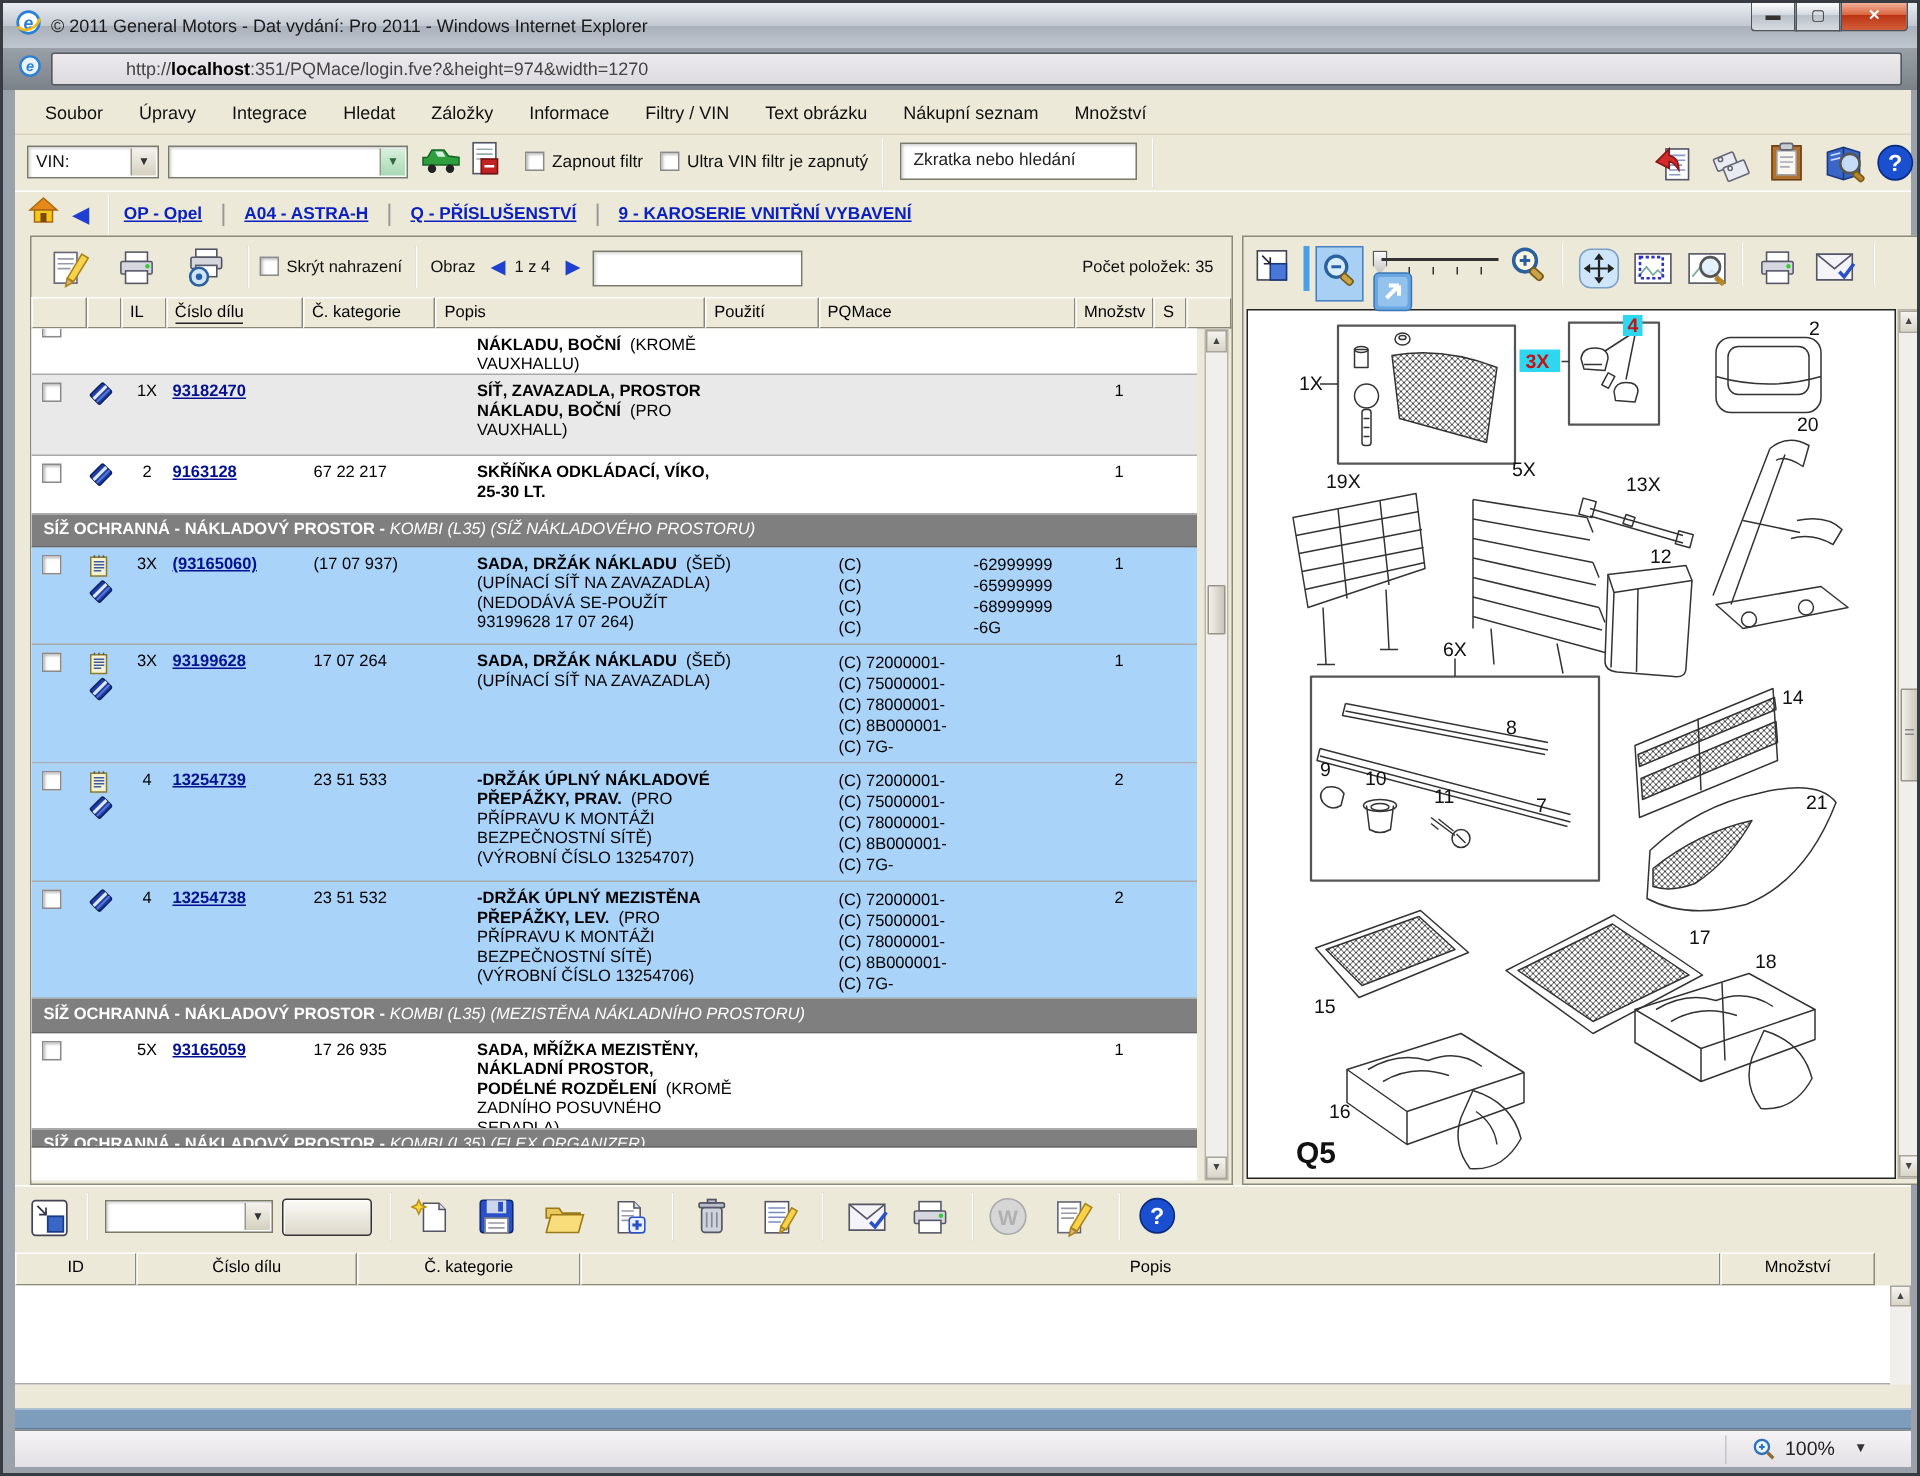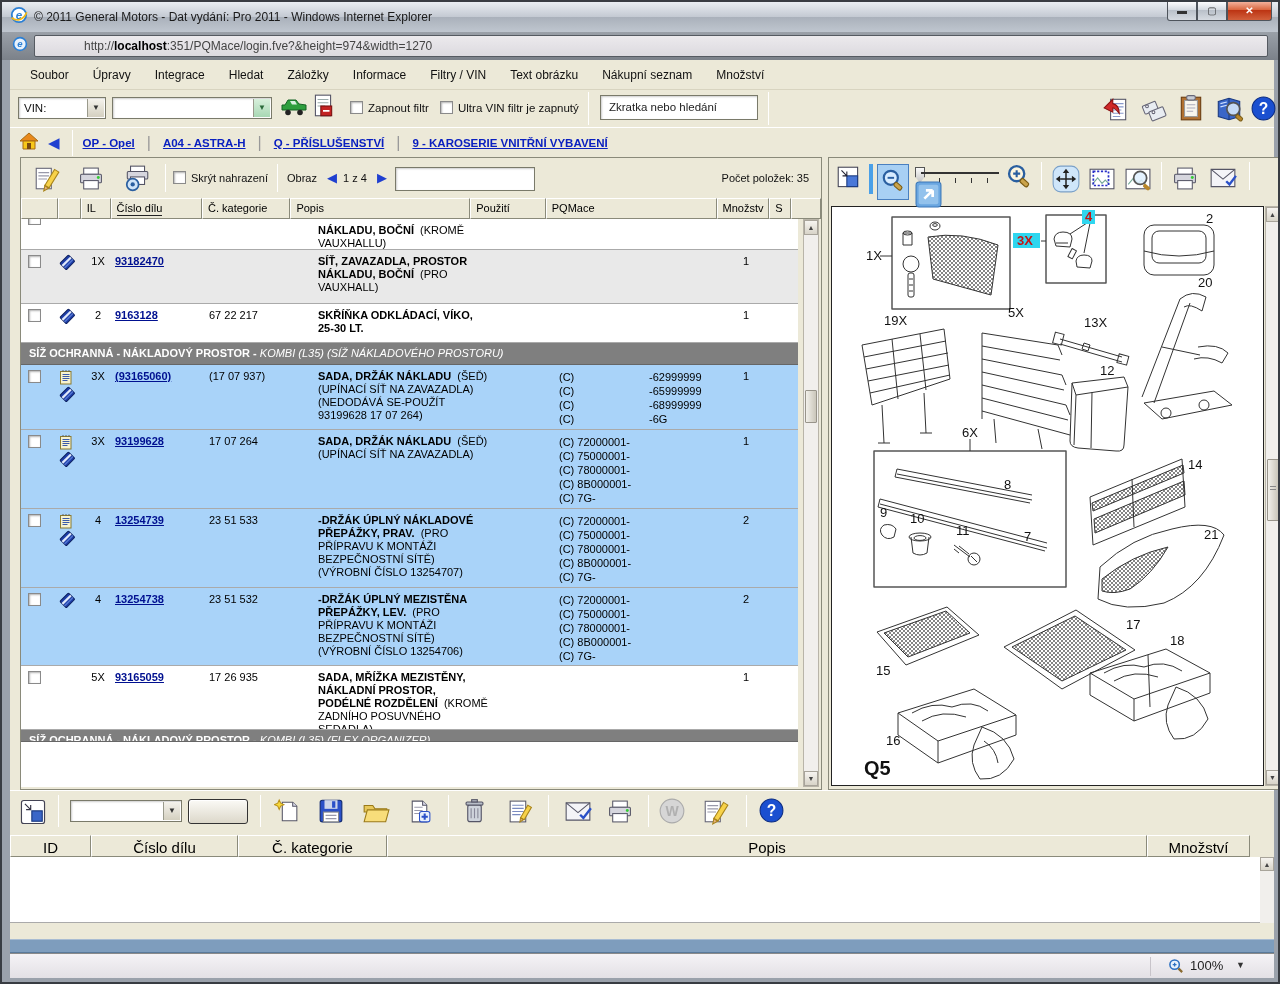--- a/index.html
+++ b/index.html
@@ -107,21 +107,21 @@
 
   
   .bottom-panel { position:absolute; left:8px; top:788px; width:1264px; height:149px;
     background:#ece9d8; border-top:1px solid #fff; }
   .btb-sep { position:absolute; top:4px; width:1px; height:32px; background:#9a9a8c; border-right:1px solid #fff; }
   .odeslat { position:absolute; left:178px; top:8px; width:60px; height:25px;
     background:linear-gradient(#fbfaf6,#dcd8ca); border:1px solid #333;
     box-shadow:inset 1px 1px 0 #fff; border-radius:3px; font-size:12px; text-align:center; line-height:22px; }
   .bt-header { position:absolute; left:0; top:44px; width:1250px; height:22px; display:flex; }
   .bt-cell { height:22px; background:#ece9d8; border:1px solid; border-color:#fff #8a8a7a #8a8a7a #fff;
-    font-size:15px; text-align:center; padding-top:3px; white-space:nowrap; overflow:hidden; }
+    font-size:11px; text-align:center; padding-top:3px; white-space:nowrap; overflow:hidden; }
   .bt-body { position:absolute; left:0; top:66px; width:1250px; height:66px; background:#fff;
     border-bottom:1px solid #aaa; }
   .bt-scroll { position:absolute; left:1250px; top:66px; width:14px; height:66px; background:#f1efec; }
 
   .bluebar { position:absolute; left:8px; top:937px; width:1264px; height:14px;
     background:#7e9dbd; border-top:1px solid #a8bcd2; border-bottom:1px solid #5a7a9a; }
   .statusbar { position:absolute; left:8px; top:951px; width:1264px; height:25px;
     background:linear-gradient(#f5f3f6,#e3e0e5); border-top:1px solid #8a8a8a; }
   .st-sep { position:absolute; top:3px; width:1px; height:19px; background:#c8c4ca; }
   .zoomtxt { font-size:13px; color:#222; }
@@ -470,20 +470,21 @@
             <div class="pcell pcat">23 51 532</div>
             <div class="pcell ppopis"><span class="pb">-DRŽÁK ÚPLNÝ MEZISTĚNA PŘEPÁŽKY, LEV.</span><span>&nbsp;&nbsp;(PRO PŘÍPRAVU K MONTÁŽI BEZPEČNOSTNÍ SÍTĚ) (VÝROBNÍ ČÍSLO 13254706)</span></div>
             <div class="pcell ppou">(C) 72000001-
 (C) 75000001-
 (C) 78000001-
 (C) 8B000001-
 (C) 7G-</div>
             <div class="pcell proz"></div>
             <div class="pcell pqty">2</div>
           </div>
+          <div class="prow section" style="height: 23px;"><span>SÍŽ OCHRANNÁ - NÁKLADOVÝ PROSTOR - </span><span class="sec-italic">KOMBI (L35) (MEZISTĚNA NÁKLADNÍHO PROSTORU)</span></div>
           <div class="prow part bg-white" style="height: 64px;">
             <div class="pcheck"></div>
             <div class="pcell pil">5X</div>
             <div class="pcell ppart">93165059</div>
             <div class="pcell pcat">17 26 935</div>
             <div class="pcell ppopis"><span class="pb">SADA, MŘÍŽKA MEZISTĚNY, NÁKLADNÍ PROSTOR, PODÉLNÉ ROZDĚLENÍ</span><span>&nbsp;&nbsp;(KROMĚ ZADNÍHO POSUVNÉHO SEDADLA)</span></div>
             <div class="pcell ppou"></div>
             <div class="pcell proz"></div>
             <div class="pcell pqty">1</div>
           </div>

